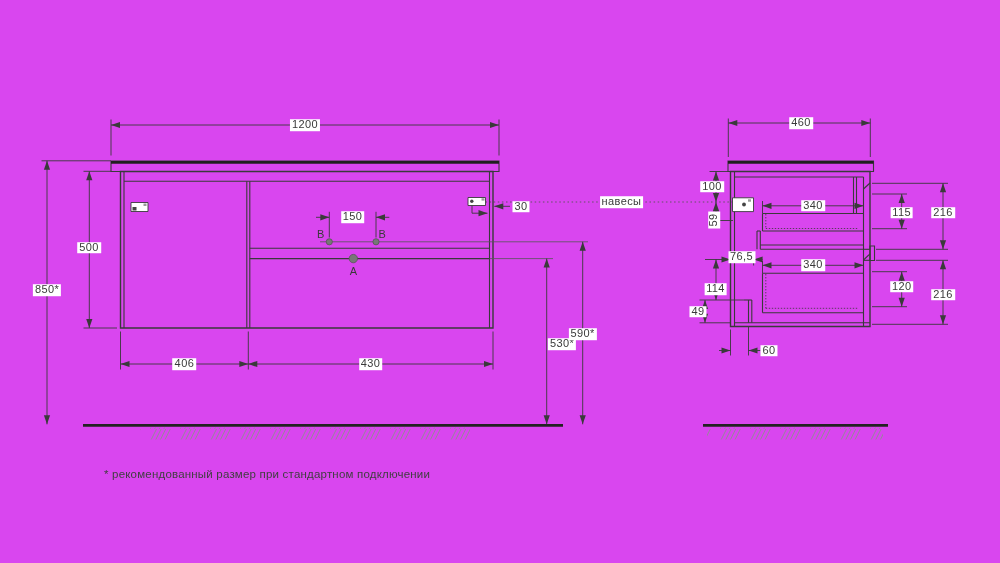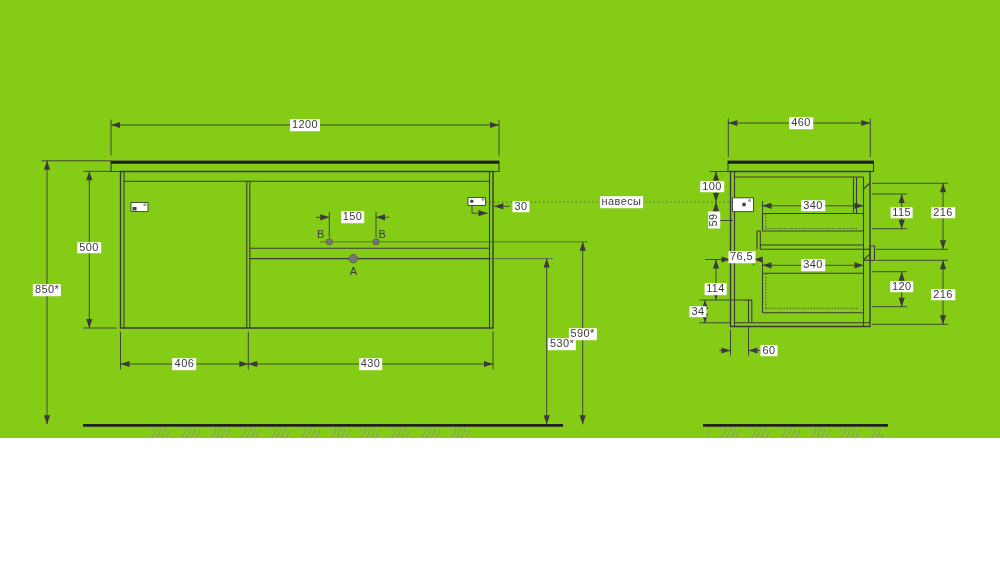--- a/index.html
+++ b/index.html
@@ -1,16 +1,16 @@
 <!DOCTYPE html>
 <html><head>
 <meta charset="utf-8">
 <style>
   html,body{margin:0;padding:0;background:#fff;}
-  #stage{position:relative;width:1000px;height:438px;background:#84cc16;overflow:hidden;
+  #stage{position:relative;width:1000px;height:563px;background:#d946ef;overflow:hidden;
          font-family:"Liberation Sans",sans-serif;}
   #drawing{position:absolute;left:0;top:0;}
   .lbl{position:absolute;font:11px/1.05 "Liberation Sans",sans-serif;color:#3a3a3a;
        background:#fff;padding:0 2px;letter-spacing:.4px;white-space:nowrap;
        transform:translate(-50%,-50%);}
   .nobg{background:transparent;padding:0;}
   .rot{transform:translate(-50%,-50%) rotate(-90deg);}
   #notes{position:absolute;left:104px;top:466px;font:11.5px/1.45 "Liberation Sans",sans-serif;
          color:#3f3f3f;letter-spacing:.2px;}
   #notes div{margin-bottom:1px;}
@@ -229,23 +229,24 @@
   <div class="lbl nobg" style="left:382.4px;top:234.8px">B</div>
   <div class="lbl" style="left:621.5px;top:202px">навесы</div>
 
   <div class="lbl" style="left:801px;top:123px">460</div>
   <div class="lbl" style="left:712px;top:186.5px">100</div>
   <div class="lbl rot" style="left:713.5px;top:219.5px">59</div>
   <div class="lbl" style="left:813px;top:205.8px">340</div>
   <div class="lbl" style="left:813px;top:265.3px">340</div>
   <div class="lbl" style="left:741.5px;top:257px">76,5</div>
   <div class="lbl" style="left:715.5px;top:289px">114</div>
-  <div class="lbl" style="left:698px;top:311.5px">34</div>
+  <div class="lbl" style="left:698px;top:311.5px">49</div>
   <div class="lbl" style="left:769px;top:350.5px">60</div>
   <div class="lbl" style="left:901.7px;top:212.5px">115</div>
   <div class="lbl" style="left:943px;top:212.5px">216</div>
   <div class="lbl" style="left:901.7px;top:286.5px">120</div>
   <div class="lbl" style="left:943px;top:294.5px">216</div>
 
   <div id="notes">
+    <div>* рекомендованный размер при стандартном подключении</div>
   </div>
 
 </div>
 
 </body></html>

